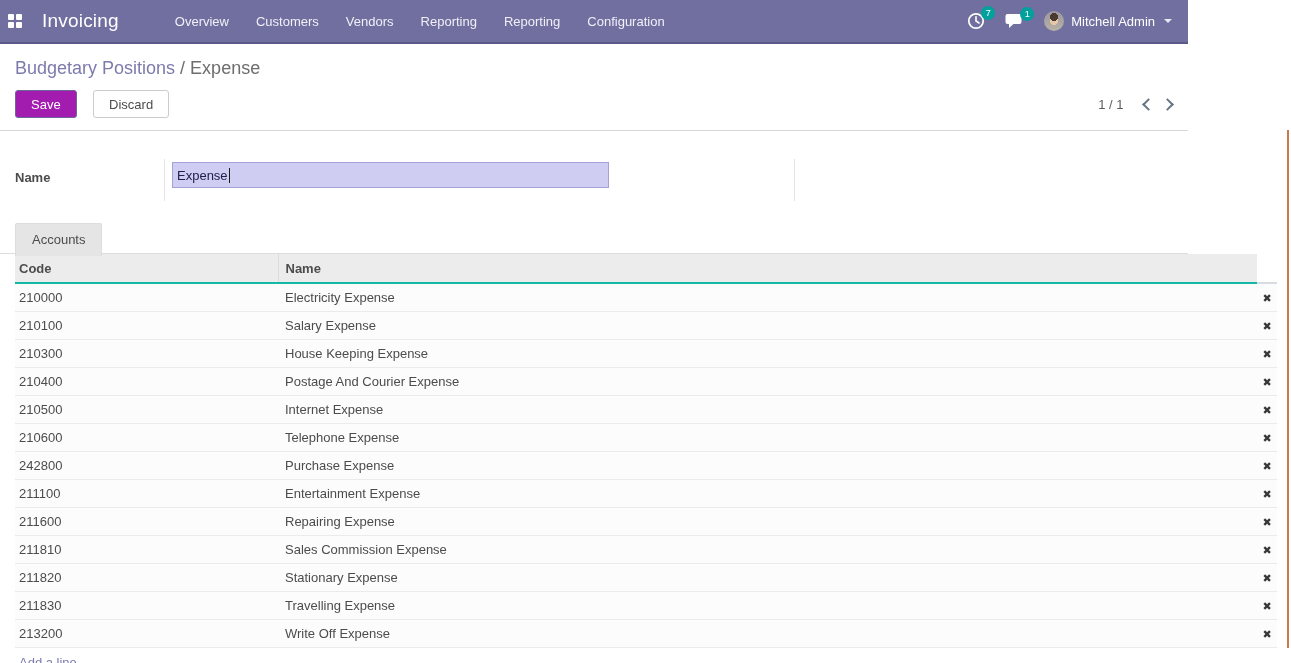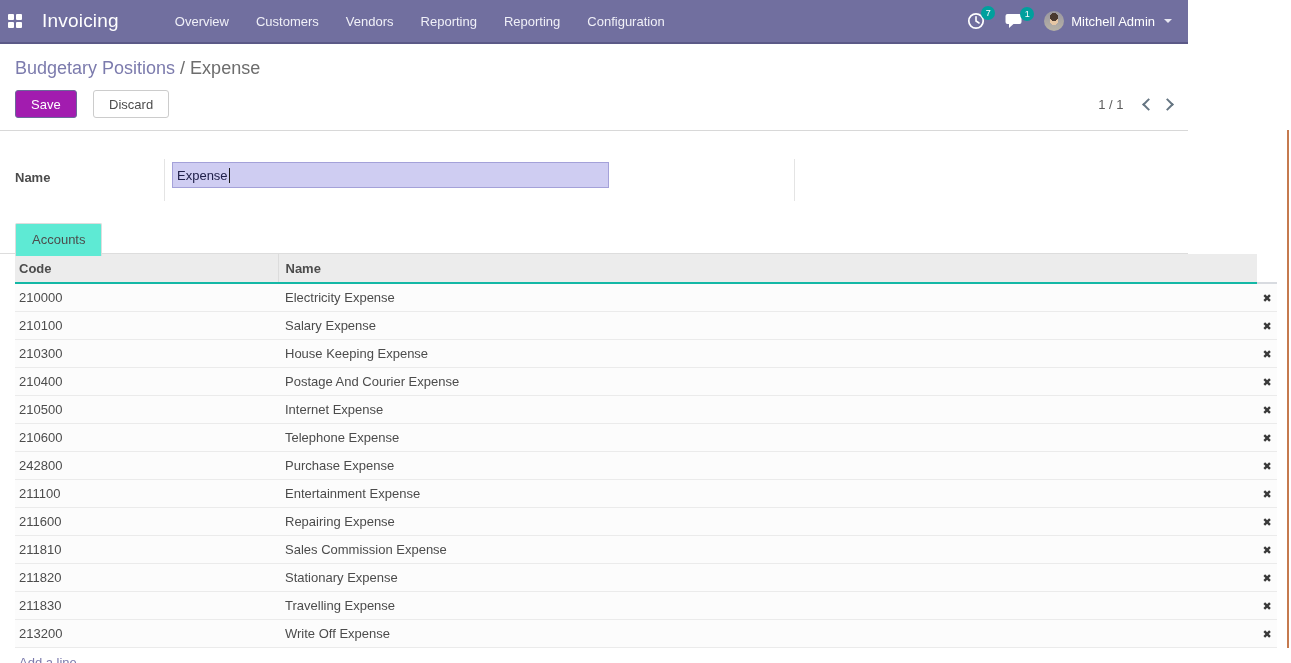--- a/index.html
+++ b/index.html
@@ -104,21 +104,21 @@
     display: flex; align-items: center;
   }
   .text-caret { display: inline-block; width: 0; height: 15px; border-right: 1px solid #1c1c1c; margin-left: 1px; }
 
   
   .notebook { margin-top: 21px; }
   .tabs-row { border-bottom: 1px solid #dddddd; padding-left: 15px; height: 32px; }
   .tab {
     display: inline-block;
     font-size: 13px; color: #4c4c4c;
-    background: #5eead4;
+    background: #e5e5e5;
     border: 1px solid #dddddd; border-bottom: none;
     border-radius: 2px 2px 0 0;
     padding: 8px 16px 8px 16px;
     position: relative; top: 1px;
     height: 33px;
     cursor: pointer;
   }
 
   
   .accounts-table { margin-left: 15px; width: 1262px; border-collapse: collapse; table-layout: fixed; }

